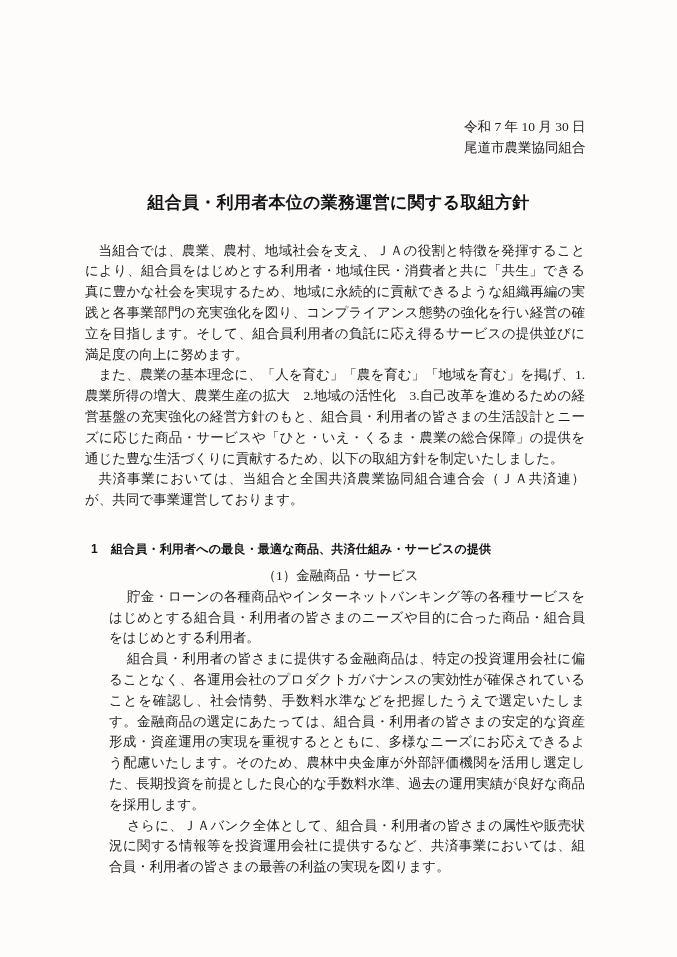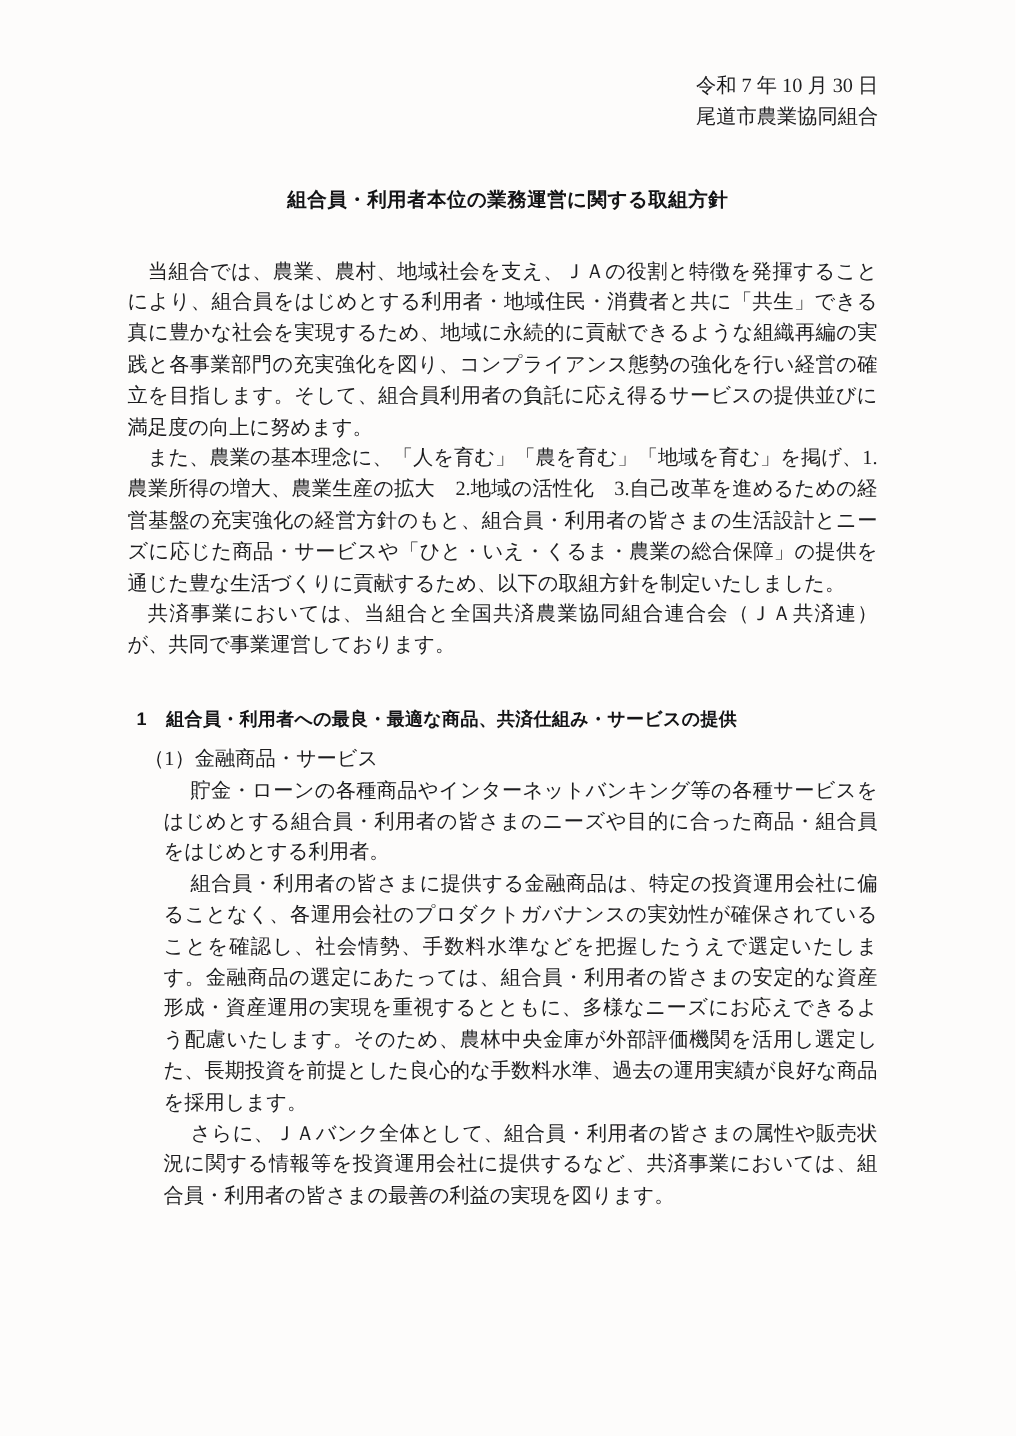--- a/index.html
+++ b/index.html
@@ -14,32 +14,32 @@
     margin: 0 auto;
     background: #fdfcfb;
     overflow: hidden;
     box-sizing: border-box;
     color: #1d1d1f;
     font-family: "Liberation Serif", "DejaVu Serif", serif;
     font-size: 13.5px;
     line-height: 20.8px;
   }
   .doc-header {
-    padding-top: 47px;
+    padding-top: 117px;
     margin-left: 464px;
     text-align: left;
   }
   .doc-header .line {
     white-space: nowrap;
   }
   .doc-title {
     margin: 33px 0 0 0;
     text-align: center;
     font-family: "Liberation Sans", "DejaVu Sans", sans-serif;
-    font-size: 13px;
+    font-size: 17px;
     font-weight: bold;
     color: #141416;
     letter-spacing: 0.3px;
     line-height: 21px;
   }
   .intro {
     margin: 28px 92px 0 85px;
   }
   .intro p {
     margin: 0;
@@ -55,20 +55,21 @@
     line-height: 21px;
     letter-spacing: 0.2px;
   }
   .section-heading .sec-num {
     display: inline-block;
     margin-right: 13px;
   }
   .subsection-label {
     margin: 6px 92px 0 96px;
     line-height: 20.8px;
+    text-align: center;
   }
   .subsection-body {
     margin: 0 92px 0 109px;
   }
   .subsection-body p {
     margin: 0;
     text-indent: 18px;
     text-align: justify;
   }
 </style>

